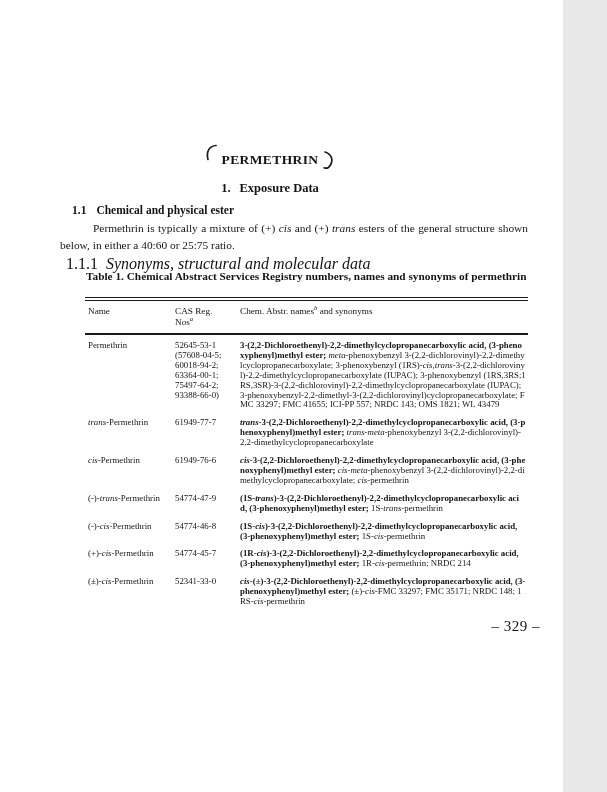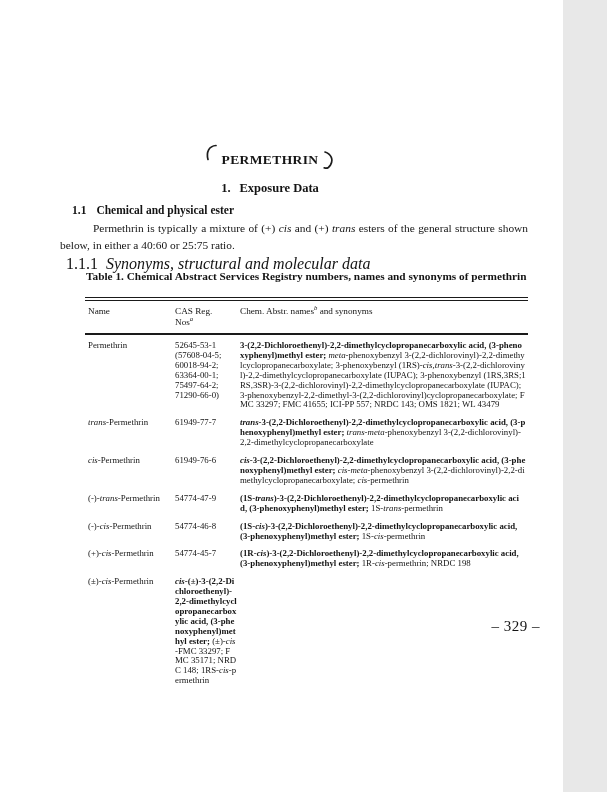--- a/index.html
+++ b/index.html
@@ -107,21 +107,21 @@
     </div>
     <div class="rule-heavy"></div>
     <div class="t1-body">
         <div class="cell name"><span>Permethrin</span></div>
         <div class="cell cas">
           <div>52645-53-1</div>
           <div>(57608-04-5;</div>
           <div>60018-94-2;</div>
           <div>63364-00-1;</div>
           <div>75497-64-2;</div>
-          <div>71290-66-0)</div>
+          <div>93388-66-0)</div>
         </div>
         <div class="cell syn"><span class="b">3-(2,2-Dichloroethenyl)-2,2-dimethylcyclopropanecarboxylic acid, (3-phenoxyphenyl)methyl ester; </span><span class="i">meta</span><span>-phenoxybenzyl 3-(2,2-dichlorovinyl)-2,2-dimethylcyclopropanecarboxylate; 3-phenoxybenzyl (1RS)-</span><span class="i">cis,trans</span><span>-3-(2,2-dichlorovinyl)-2,2-dimethylcyclopropanecarboxylate (IUPAC); 3-phenoxybenzyl (1RS,3RS;1RS,3SR)-3-(2,2-dichlorovinyl)-2,2-dimethylcyclopropanecarboxylate (IUPAC); 3-phenoxybenzyl-2,2-dimethyl-3-(2,2-dichlorovinyl)cyclopropanecarboxylate; FMC 33297; FMC 41655; ICI-PP 557; NRDC 143; OMS 1821; WL 43479</span></div>
         <div class="cell name"><span class="i">trans</span><span>-Permethrin</span></div>
         <div class="cell cas">
           <div>61949-77-7</div>
         </div>
         <div class="cell syn"><span class="b i">trans</span><span class="b">-3-(2,2-Dichloroethenyl)-2,2-dimethylcyclopropanecarboxylic acid, (3-phenoxyphenyl)methyl ester; </span><span class="i">trans-meta</span><span>-phenoxybenzyl 3-(2,2-dichlorovinyl)-2,2-dimethylcyclopropanecarboxylate</span></div>
         <div class="cell name"><span class="i">cis</span><span>-Permethrin</span></div>
         <div class="cell cas">
           <div>61949-76-6</div>
@@ -134,21 +134,24 @@
         <div class="cell syn"><span class="b">(1S-</span><span class="b i">trans</span><span class="b">)-3-(2,2-Dichloroethenyl)-2,2-dimethylcyclopropanecarboxylic acid, (3-phenoxyphenyl)methyl ester; </span><span>1S-</span><span class="i">trans</span><span>-permethrin</span></div>
         <div class="cell name"><span>(-)-</span><span class="i">cis</span><span>-Permethrin</span></div>
         <div class="cell cas">
           <div>54774-46-8</div>
         </div>
         <div class="cell syn"><span class="b">(1S-</span><span class="b i">cis</span><span class="b">)-3-(2,2-Dichloroethenyl)-2,2-dimethylcyclopropanecarboxylic acid, (3-phenoxyphenyl)methyl ester; </span><span>1S-</span><span class="i">cis</span><span>-permethrin</span></div>
         <div class="cell name"><span>(+)-</span><span class="i">cis</span><span>-Permethrin</span></div>
         <div class="cell cas">
           <div>54774-45-7</div>
         </div>
-        <div class="cell syn"><span class="b">(1R-</span><span class="b i">cis</span><span class="b">)-3-(2,2-Dichloroethenyl)-2,2-dimethylcyclopropanecarboxylic acid, (3-phenoxyphenyl)methyl ester; </span><span>1R-</span><span class="i">cis</span><span>-permethrin; NRDC 198</span></div>
+        <div class="cell syn"><span class="b">(1R-</span><span class="b i">cis</span><span class="b">)-3-(2,2-Dichloroethenyl)-2,2-dimethylcyclopropanecarboxylic acid, (3-phenoxyphenyl)methyl ester; </span><span>1R-</span><span class="i">cis</span><span>-permethrin; NRDC 214</span></div>
         <div class="cell name"><span>(±)-</span><span class="i">cis</span><span>-Permethrin</span></div>
+        <div class="cell cas">
+          <div>52341-33-0</div>
+        </div>
         <div class="cell syn"><span class="b i">cis</span><span class="b">-(±)-3-(2,2-Dichloroethenyl)-2,2-dimethylcyclopropanecarboxylic acid, (3-phenoxyphenyl)methyl ester; </span><span>(±)-</span><span class="i">cis</span><span>-FMC 33297; FMC 35171; NRDC 148; 1RS-</span><span class="i">cis</span><span>-permethrin</span></div>
       </div>
   </div>
 
   <div class="page-number">– 329 –</div>
 
 </div>
 
 </body></html>

